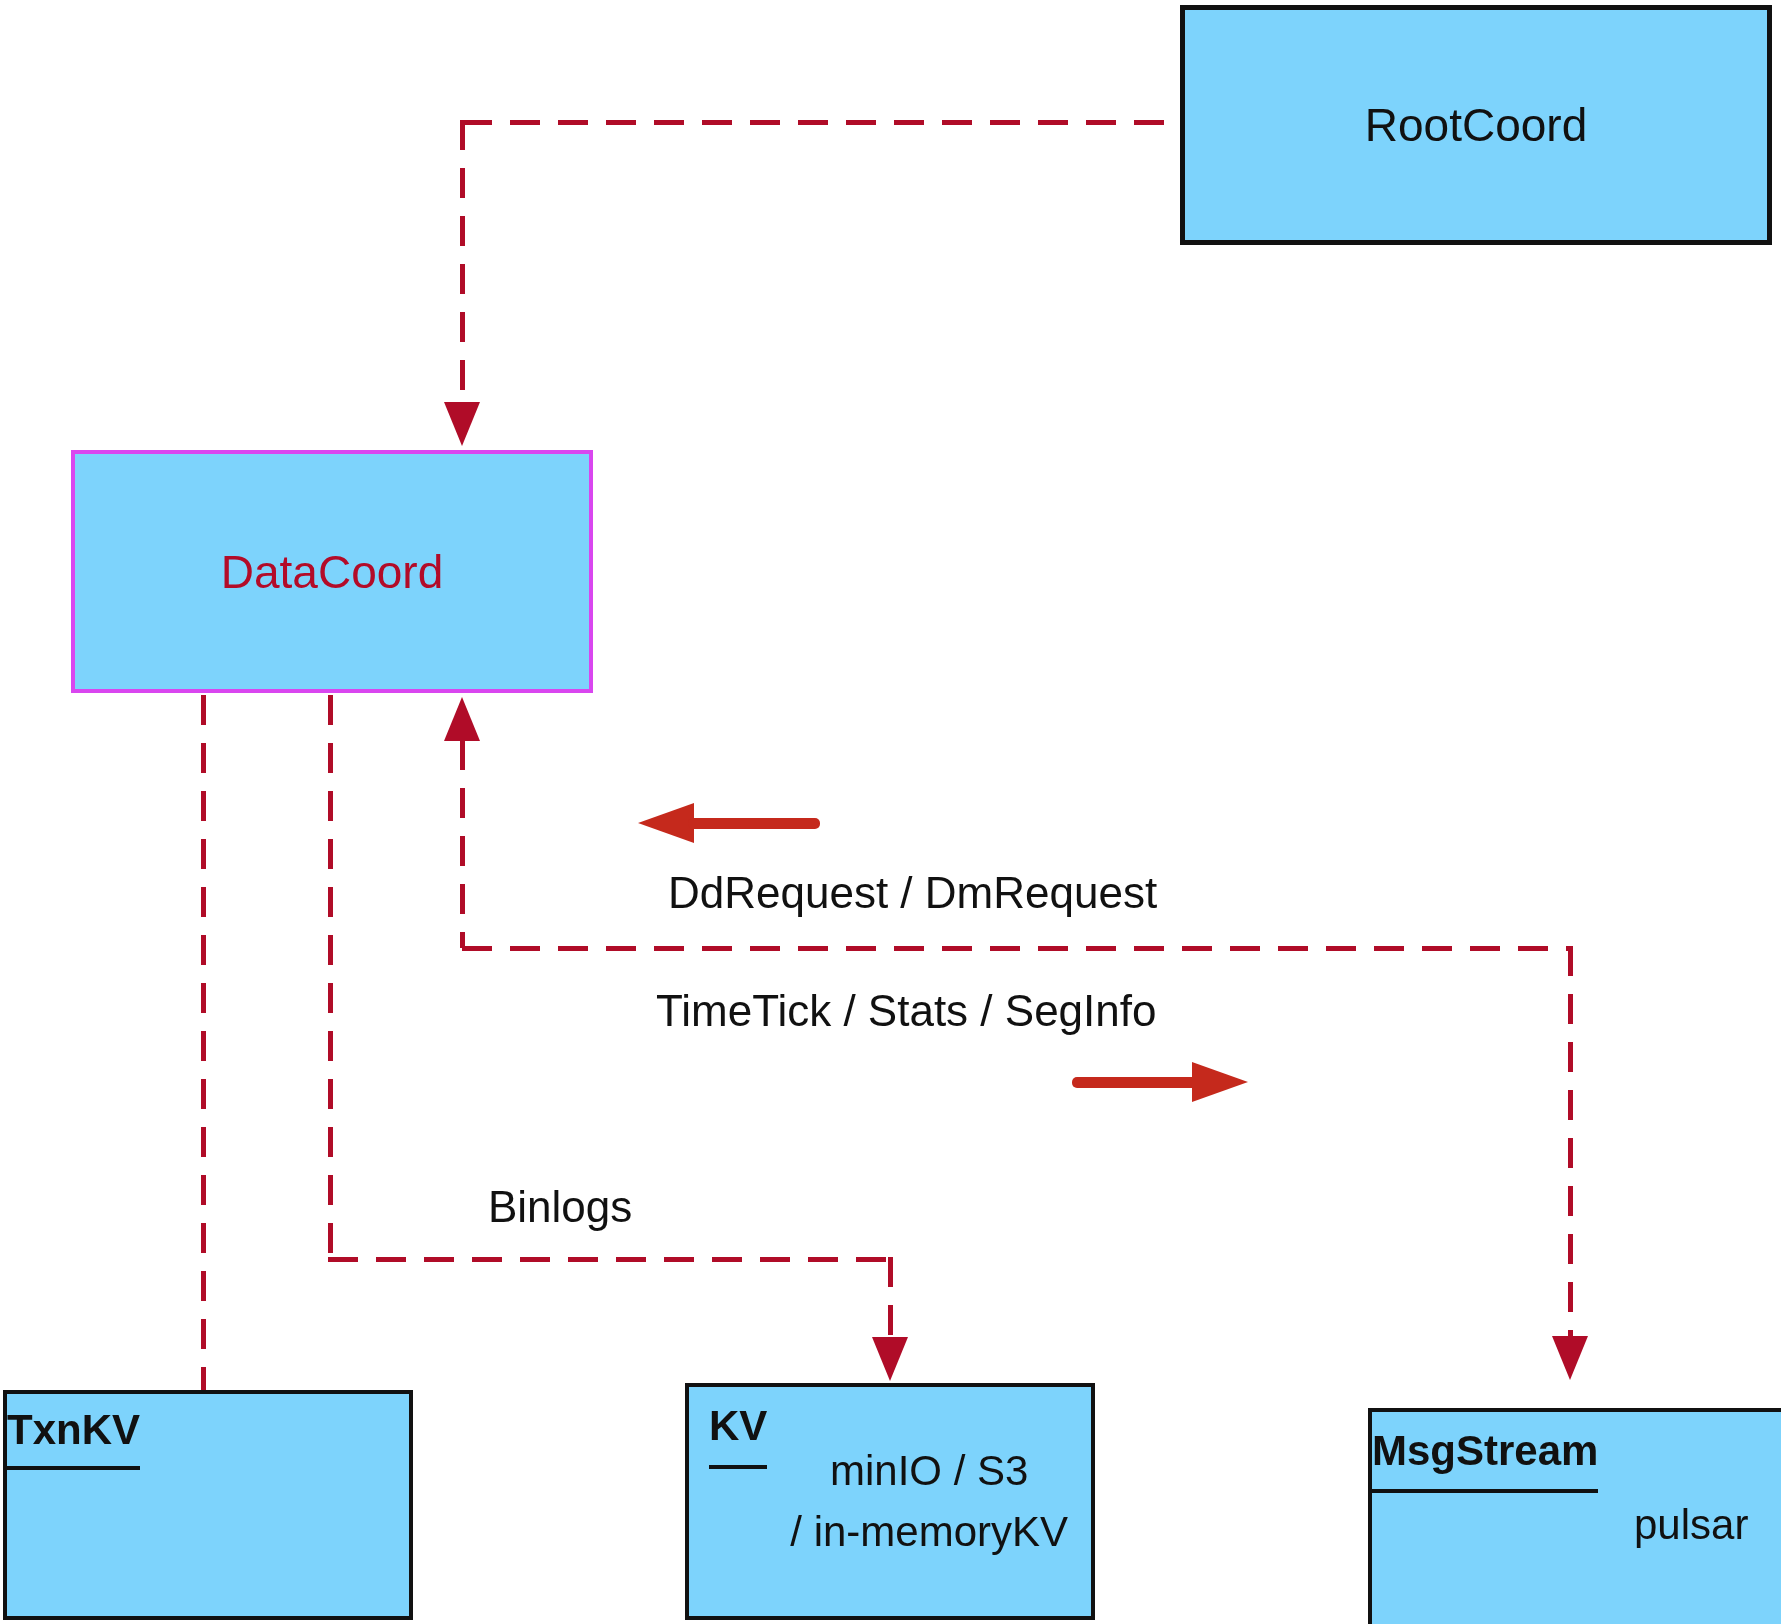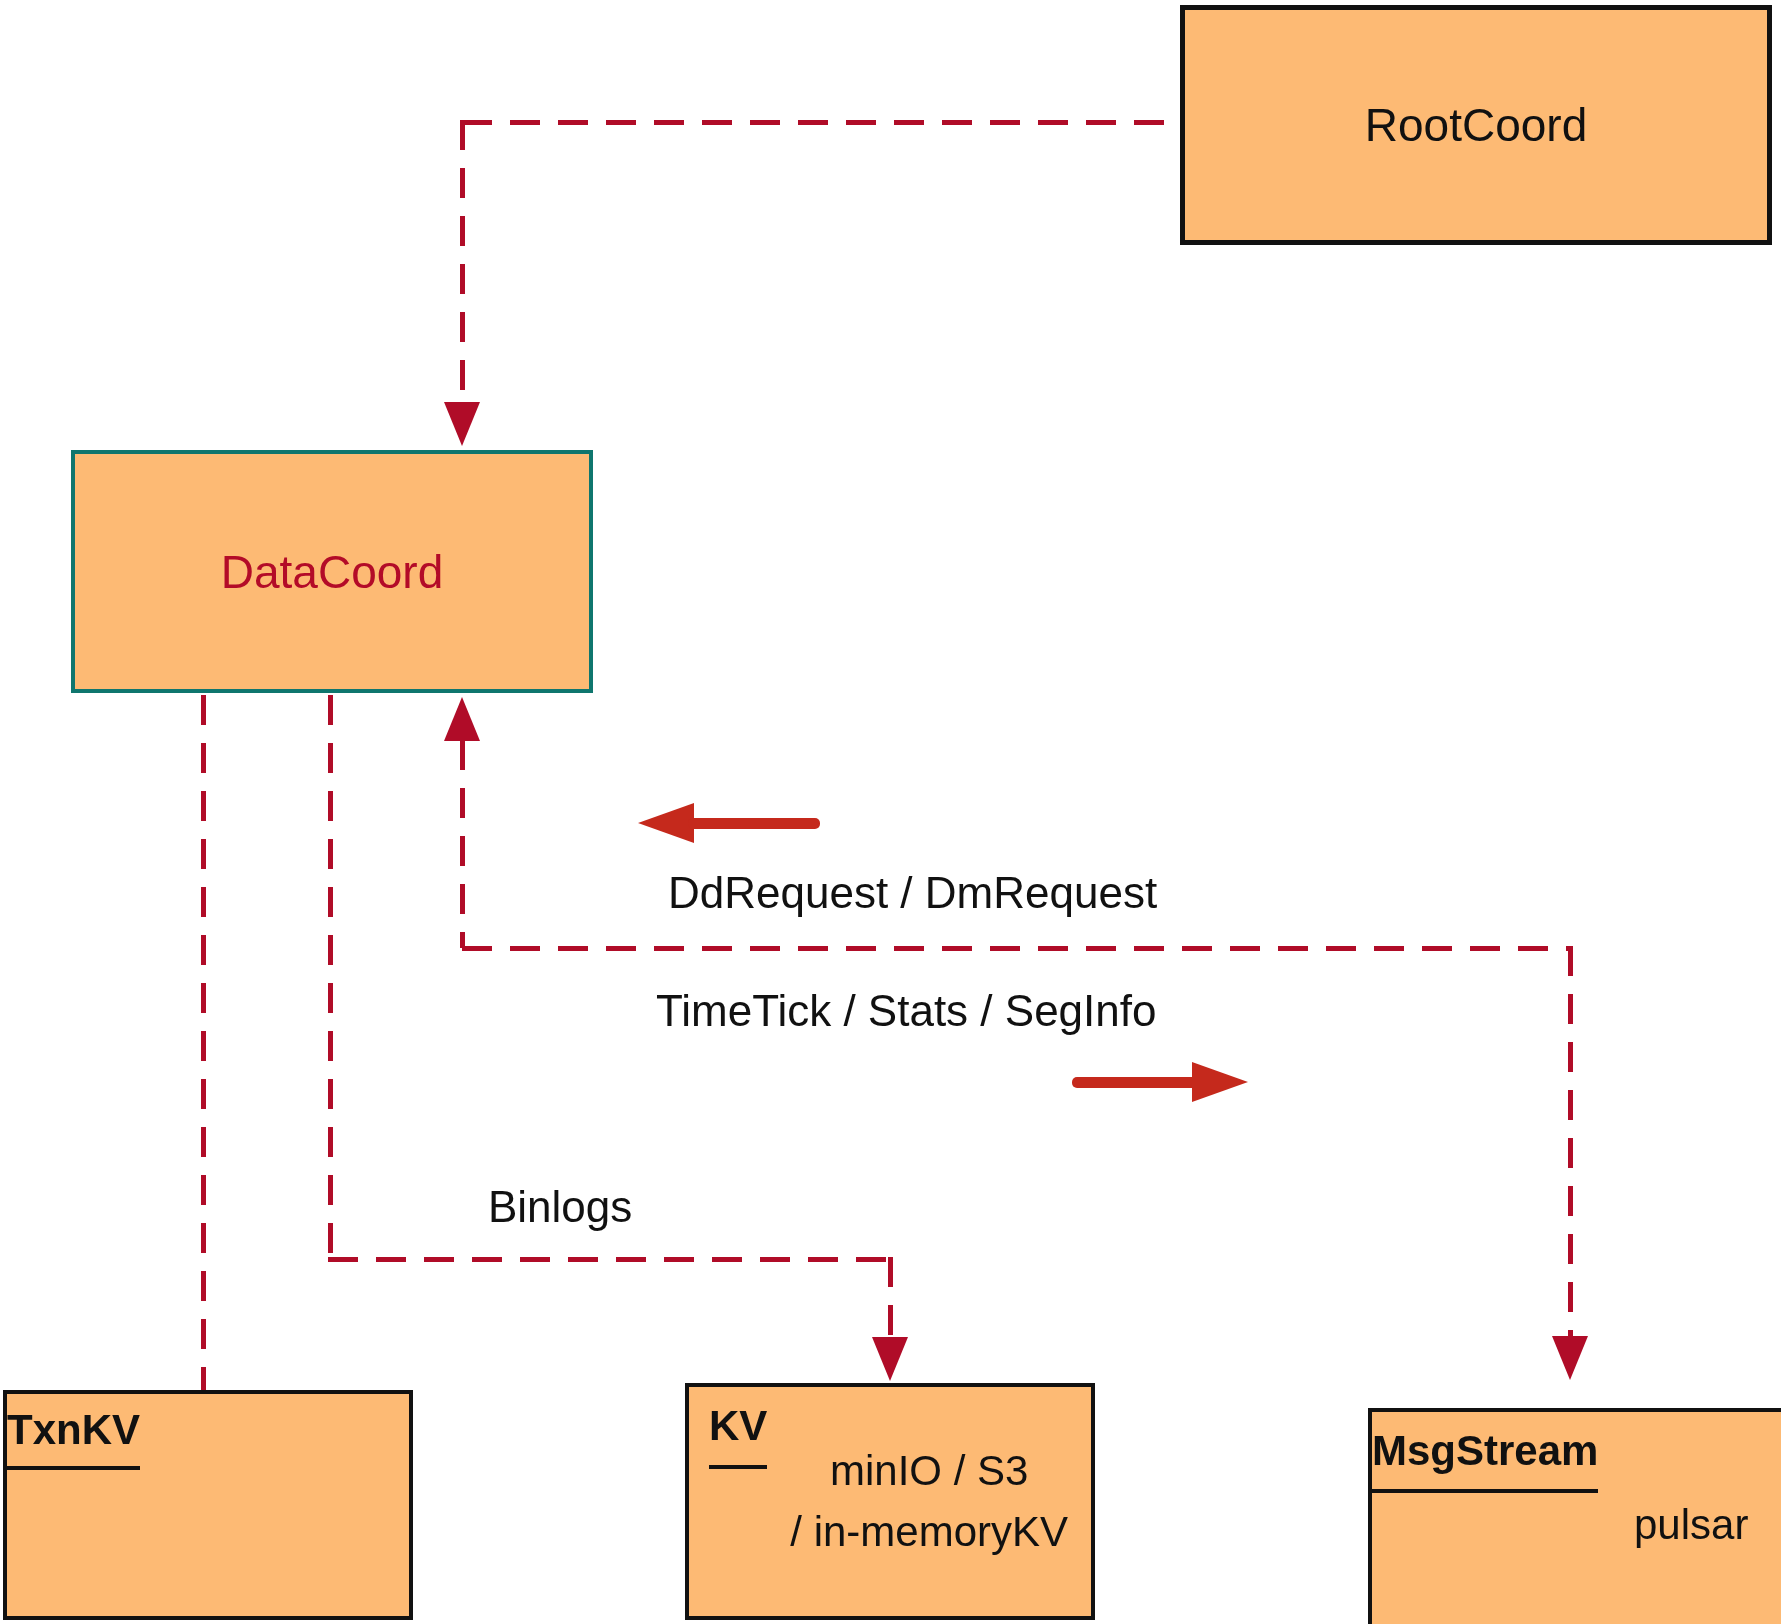--- a/index.html
+++ b/index.html
@@ -4,23 +4,23 @@
 <style>
   html,body{margin:0;padding:0;background:#ffffff;}
   #canvas{
     position:relative;
     width:1781px;height:1624px;
     background:#ffffff;
     font-family:"Liberation Sans", sans-serif;
     overflow:hidden;
   }
   
-  .node{position:absolute;box-sizing:border-box;background:#fdba74;}
+  .node{position:absolute;box-sizing:border-box;background:#7dd3fc;}
   .node-plain{border:5px solid #111111;display:flex;align-items:center;justify-content:center;}
-  .node-red{border:4px solid #0f766e;display:flex;align-items:center;justify-content:center;}
+  .node-red{border:4px solid #d946ef;display:flex;align-items:center;justify-content:center;}
   .node-label{font-size:46px;color:#111111;}
   .node-label-red{font-size:46px;color:#b30b28;}
   .store{border:4px solid #111111;display:flex;flex-direction:row;}
   .store-head{
     box-sizing:border-box;border-bottom:4px solid #111111;
     display:flex;align-items:center;justify-content:center;
     font-weight:bold;font-size:42px;color:#111111;
   }
   .store-body{
     flex:1;display:flex;flex-direction:column;align-items:center;justify-content:center;

